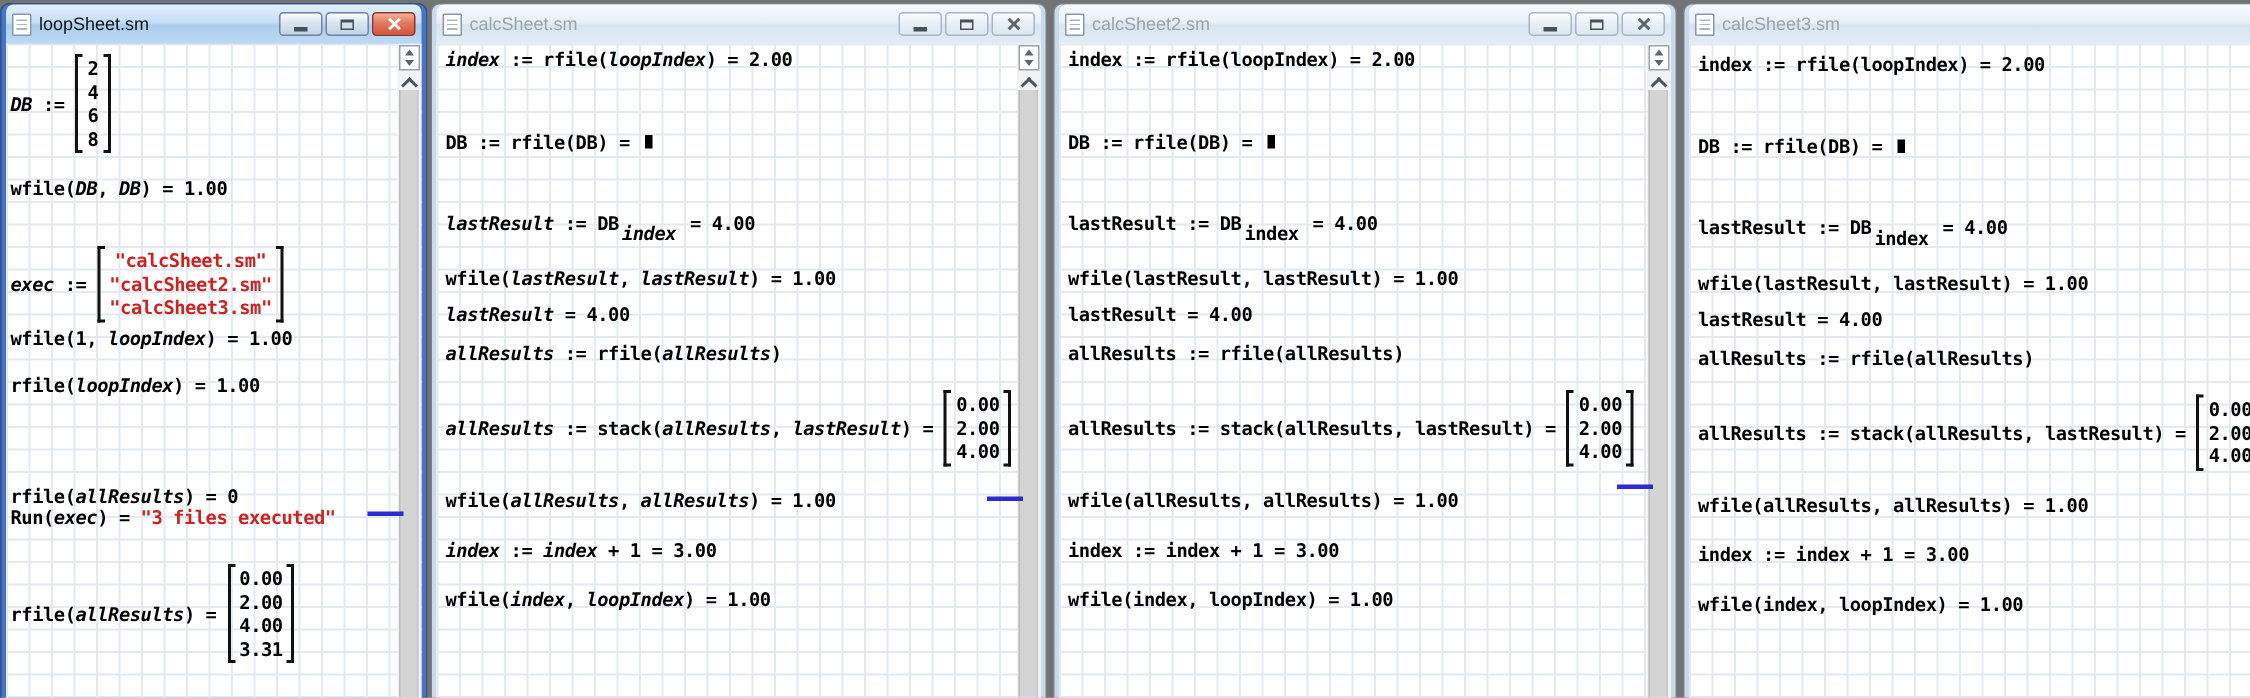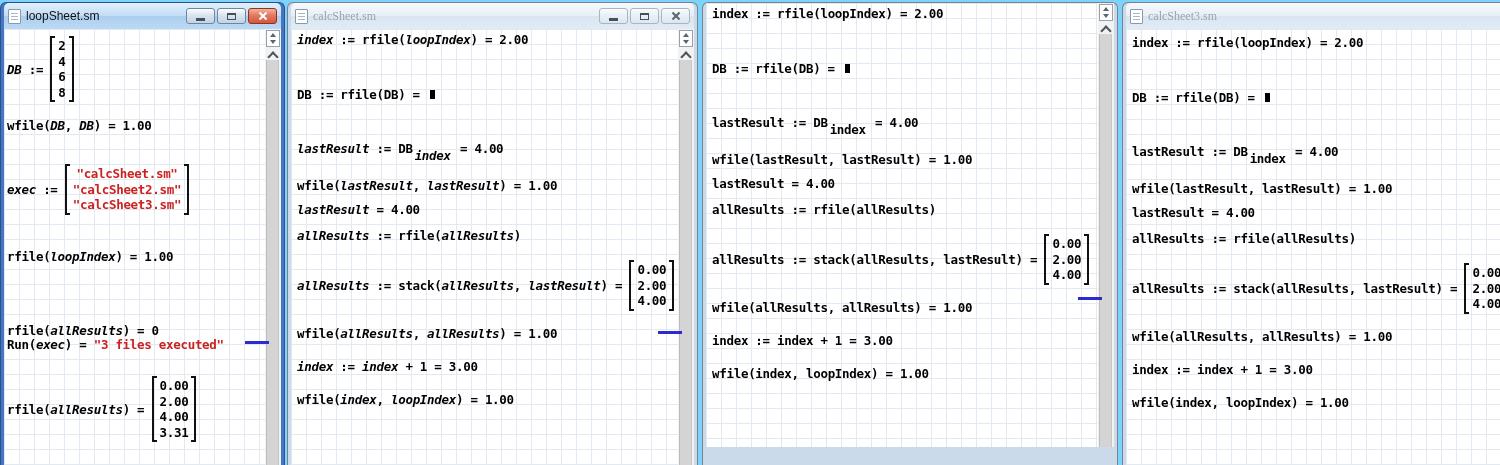--- a/index.html
+++ b/index.html
@@ -1,26 +1,26 @@
 <!DOCTYPE html>
 <html><head>
 <meta charset="utf-8">
 <style>
   html,body{margin:0;padding:0;}
-  .stage{position:relative;width:1500px;height:465px;overflow:hidden;background:#7dd3fc;
+  .stage{position:relative;width:1500px;height:465px;overflow:hidden;background:#737373;
          font-family:"Liberation Sans",sans-serif;}
   
   .window{position:absolute;top:2px;height:470px;border-radius:6px 6px 0 0;
           padding:0 3px;box-sizing:border-box;}
   .window.active{background:#4575c4;border:1px solid #2f5289;border-bottom:none;}
   .window.inactive{background:#cbdaea;border:1px solid #76828e;border-bottom:none;}
   .titlebar{height:26px;display:flex;align-items:center;gap:5px;padding:0 4px;
             border-radius:5px 5px 0 0;position:relative;}
   .active .titlebar{background:linear-gradient(#e2f1fd,#c3dcf5 48%,#abceee 52%,#bcd9f4);}
-  .inactive .titlebar{background:linear-gradient(#f7fafd,#e7eff7 48%,#d8e5f1 52%,#e2ecf6);font-family:Liberation Serif, serif;}
+  .inactive .titlebar{background:linear-gradient(#f7fafd,#e7eff7 48%,#d8e5f1 52%,#e2ecf6);}
   .wtitle{font-size:12px;}
   .active .wtitle{color:#111;}
   .inactive .wtitle{color:#9aa3ad;}
   .docicon{width:11px;height:13px;background:#fff;border:1px solid #8a99a8;border-radius:1px;
            display:inline-block;position:relative;}
   .docicon::after{content:"";position:absolute;left:2px;right:2px;top:3px;height:7px;
            background:repeating-linear-gradient(#aab6c2 0 1px,transparent 1px 3px);}
   .winbtns{margin-left:auto;display:flex;gap:2px;}
   .wbtn{width:29px;height:16px;border-radius:3px;display:flex;align-items:center;
         justify-content:center;position:relative;box-sizing:border-box;}
@@ -96,20 +96,21 @@
           </span>
         <span class="wbtn close">
             <span class="glyph-x"></span>
           </span>
       </span>
     </div>
     <div class="client vars-italic">
       <div class="ml ll1 flexline"><span class="v">DB</span><span> := </span><span class="matrix"><span class="mrow">2</span><span class="mrow">4</span><span class="mrow">6</span><span class="mrow">8</span></span></div>
       <div class="ml ll2"><span>wfile(</span><span class="v">DB</span><span>, </span><span class="v">DB</span><span>) = 1.00</span></div>
       <div class="ml ll3 flexline"><span class="v">exec</span><span> := </span><span class="matrix"><span class="mrow red">"calcSheet.sm"</span><span class="mrow red">"calcSheet2.sm"</span><span class="mrow red">"calcSheet3.sm"</span></span></div>
+      <div class="ml ll4"><span>wfile(1, </span><span class="v">loopIndex</span><span>) = 1.00</span></div>
       <div class="ml ll5"><span>rfile(</span><span class="v">loopIndex</span><span>) = 1.00</span></div>
       <div class="ml ll7"><span>rfile(</span><span class="v">allResults</span><span>) = 0</span></div>
       <div class="ml ll8"><span>Run(</span><span class="v">exec</span><span>) = </span><span class="red">"3 files executed"</span></div>
       <div class="ml ll9 flexline"><span>rfile(</span><span class="v">allResults</span><span>) = </span><span class="matrix"><span class="mrow">0.00</span><span class="mrow">2.00</span><span class="mrow">4.00</span><span class="mrow">3.31</span></span></div>
       <div class="pagebreak-dash dash1"></div>
       <div class="vscroll">
         <div class="splitbtn"></div>
         <div class="scrollup">
             <span class="chevron-up"></span>
           </div>
@@ -150,20 +151,35 @@
         <div class="splitbtn"></div>
         <div class="scrollup">
             <span class="chevron-up"></span>
           </div>
         <div class="vtrack"></div>
       </div>
     </div>
   </div>
 
   <div class="window inactive calcwin" style="left:702px;width:416px;">
+    <div class="titlebar">
+      <span class="docicon"></span>
+      <span class="wtitle">calcSheet2.sm</span>
+      <span class="winbtns">
+        <span class="wbtn">
+            <span class="glyph-min"></span>
+          </span>
+        <span class="wbtn">
+            <span class="glyph-max"></span>
+          </span>
+        <span class="wbtn close">
+            <span class="glyph-x"></span>
+          </span>
+      </span>
+    </div>
     <div class="client">
       <div class="ml cl1"><span class="v">index</span><span> := rfile(</span><span class="v">loopIndex</span><span>) = 2.00</span></div>
       <div class="ml cl2"><span>DB := rfile(DB) = </span><span class="collapsed-sq"></span></div>
       <div class="ml cl3"><span class="v">lastResult</span><span> := DB</span><span class="subscr v">index</span><span> = 4.00</span></div>
       <div class="ml cl4"><span>wfile(</span><span class="v">lastResult</span><span>, </span><span class="v">lastResult</span><span>) = 1.00</span></div>
       <div class="ml cl5"><span class="v">lastResult</span><span> = 4.00</span></div>
       <div class="ml cl6"><span class="v">allResults</span><span> := rfile(</span><span class="v">allResults</span><span>)</span></div>
       <div class="ml cl7 flexline"><span class="v">allResults</span><span> := stack(</span><span class="v">allResults</span><span>, </span><span class="v">lastResult</span><span>) = </span><span class="matrix"><span class="mrow">0.00</span><span class="mrow">2.00</span><span class="mrow">4.00</span></span></div>
       <div class="ml cl8"><span>wfile(</span><span class="v">allResults</span><span>, </span><span class="v">allResults</span><span>) = 1.00</span></div>
       <div class="ml cl9"><span class="v">index</span><span> := </span><span class="v">index</span><span> + 1 = 3.00</span></div>

